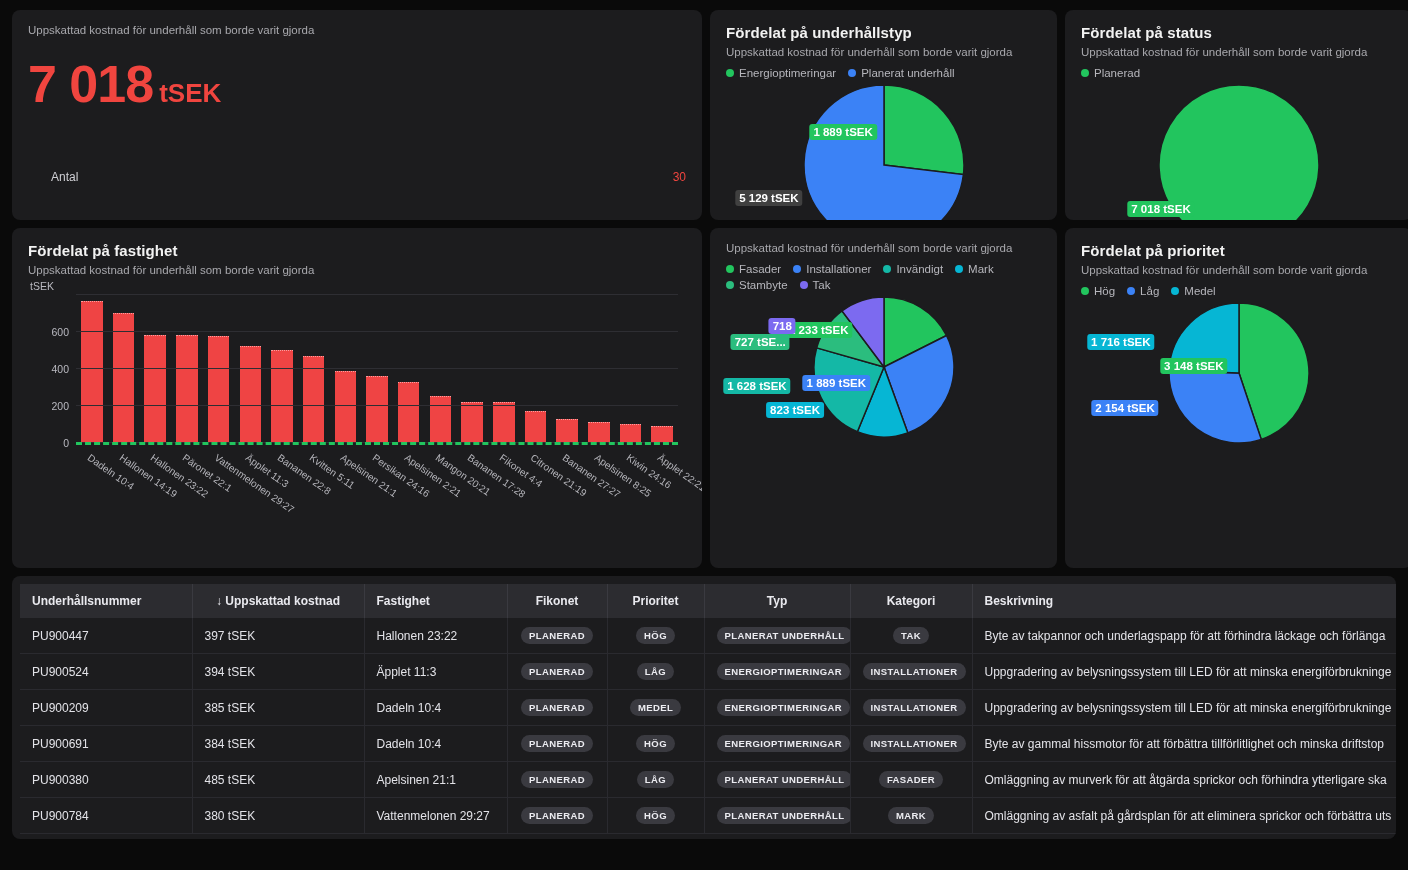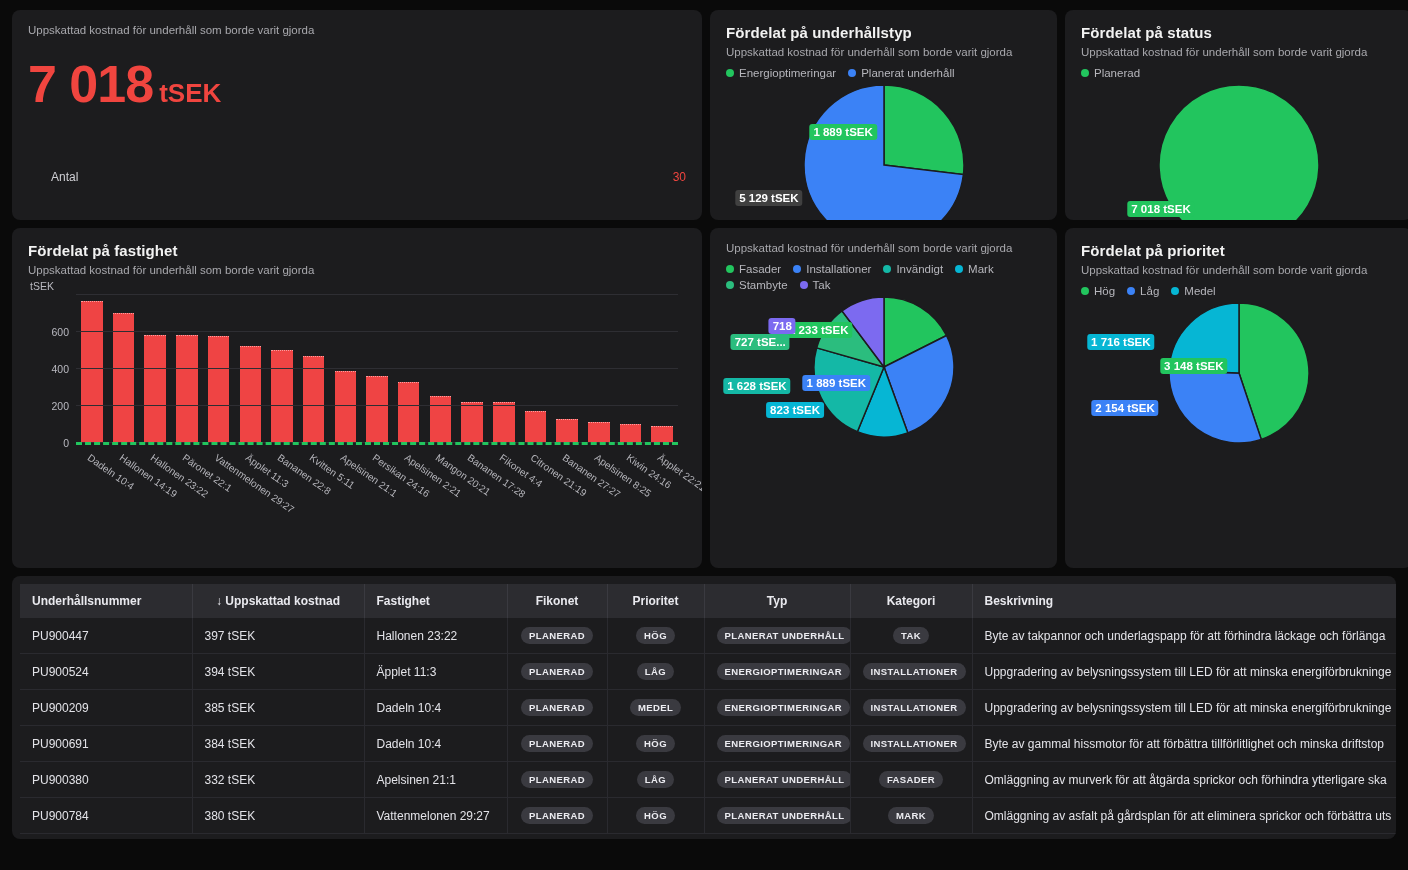--- a/index.html
+++ b/index.html
@@ -508,21 +508,21 @@
             <td class="col-kost num">384 tSEK</td>
             <td class="col-fast">Dadeln 10:4</td>
             <td class="col-status ctr"><span class="chip">PLANERAD</span></td>
             <td class="col-prio ctr"><span class="chip">HÖG</span></td>
             <td class="col-typ ctr"><span class="chip">ENERGIOPTIMERINGAR</span></td>
             <td class="col-kat ctr"><span class="chip">INSTALLATIONER</span></td>
             <td class="col-besk">Byte av gammal hissmotor för att förbättra tillförlitlighet och minska driftstop</td>
           </tr>
           <tr>
             <td class="col-nr">PU900380</td>
-            <td class="col-kost num">332 tSEK</td>
+            <td class="col-kost num">485 tSEK</td>
             <td class="col-fast">Apelsinen 21:1</td>
             <td class="col-status ctr"><span class="chip">PLANERAD</span></td>
             <td class="col-prio ctr"><span class="chip">LÅG</span></td>
             <td class="col-typ ctr"><span class="chip">PLANERAT UNDERHÅLL</span></td>
             <td class="col-kat ctr"><span class="chip">FASADER</span></td>
             <td class="col-besk">Omläggning av murverk för att åtgärda sprickor och förhindra ytterligare ska</td>
           </tr>
           <tr>
             <td class="col-nr">PU900784</td>
             <td class="col-kost num">380 tSEK</td>

